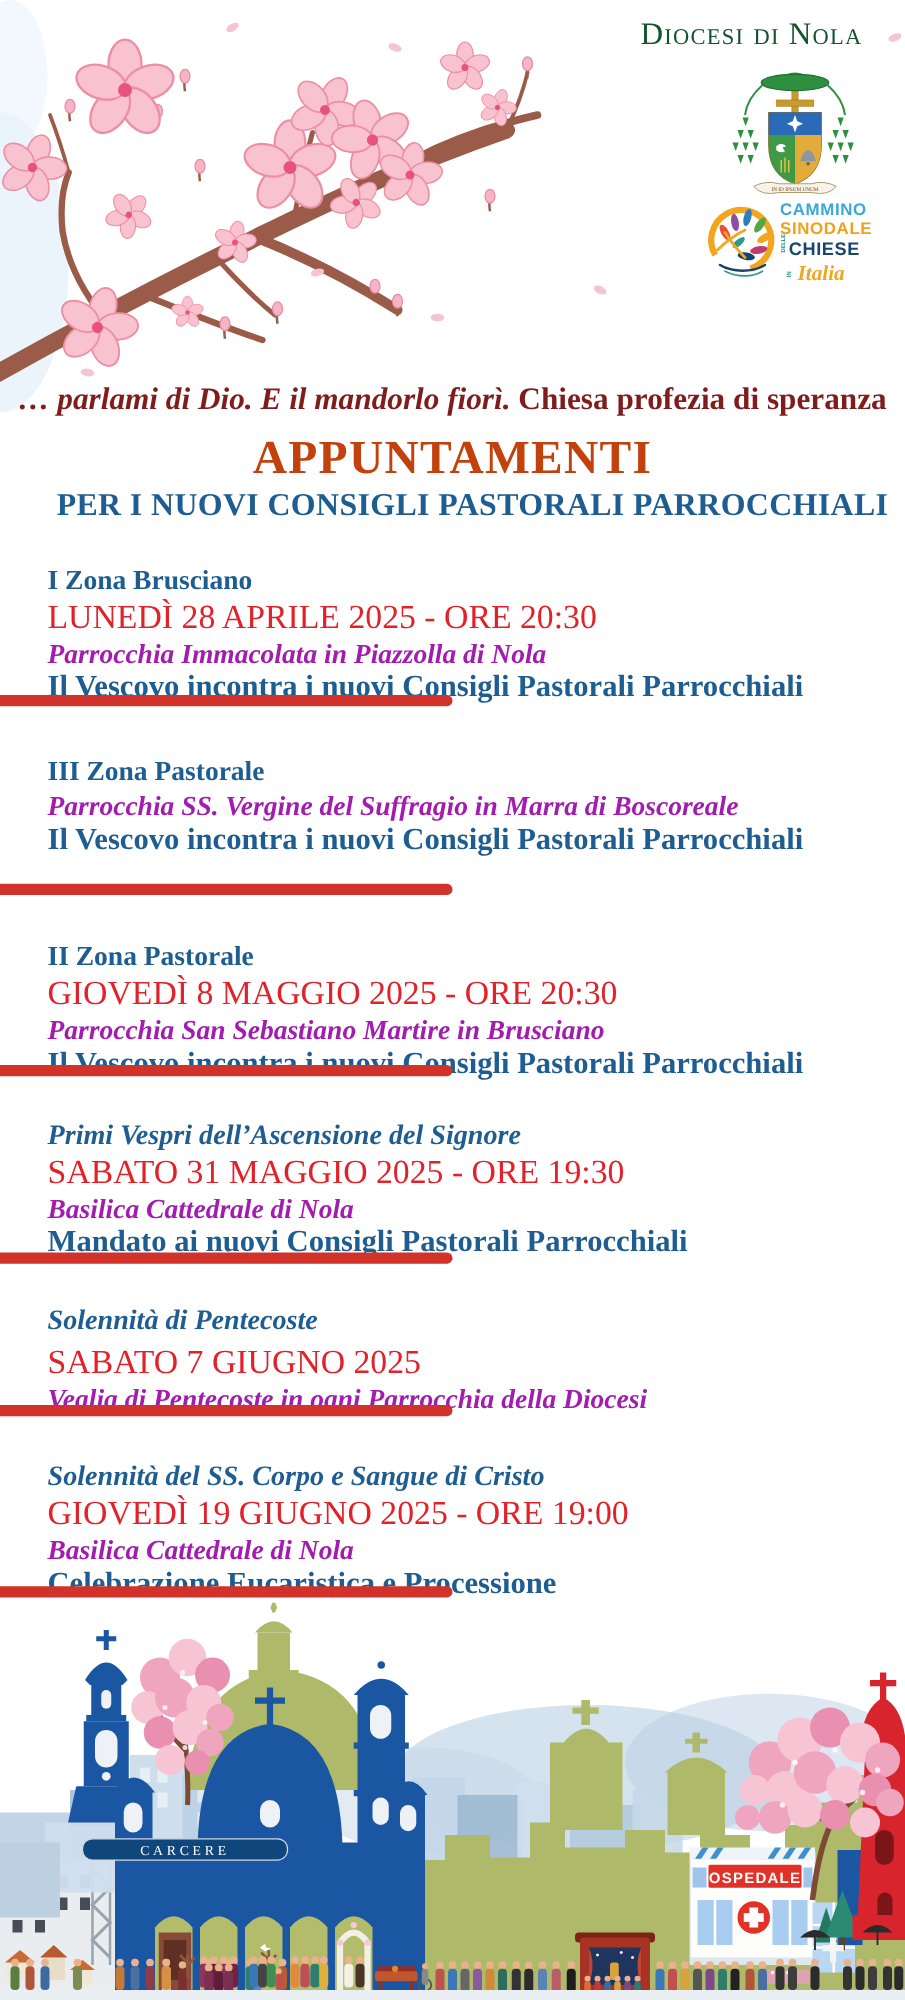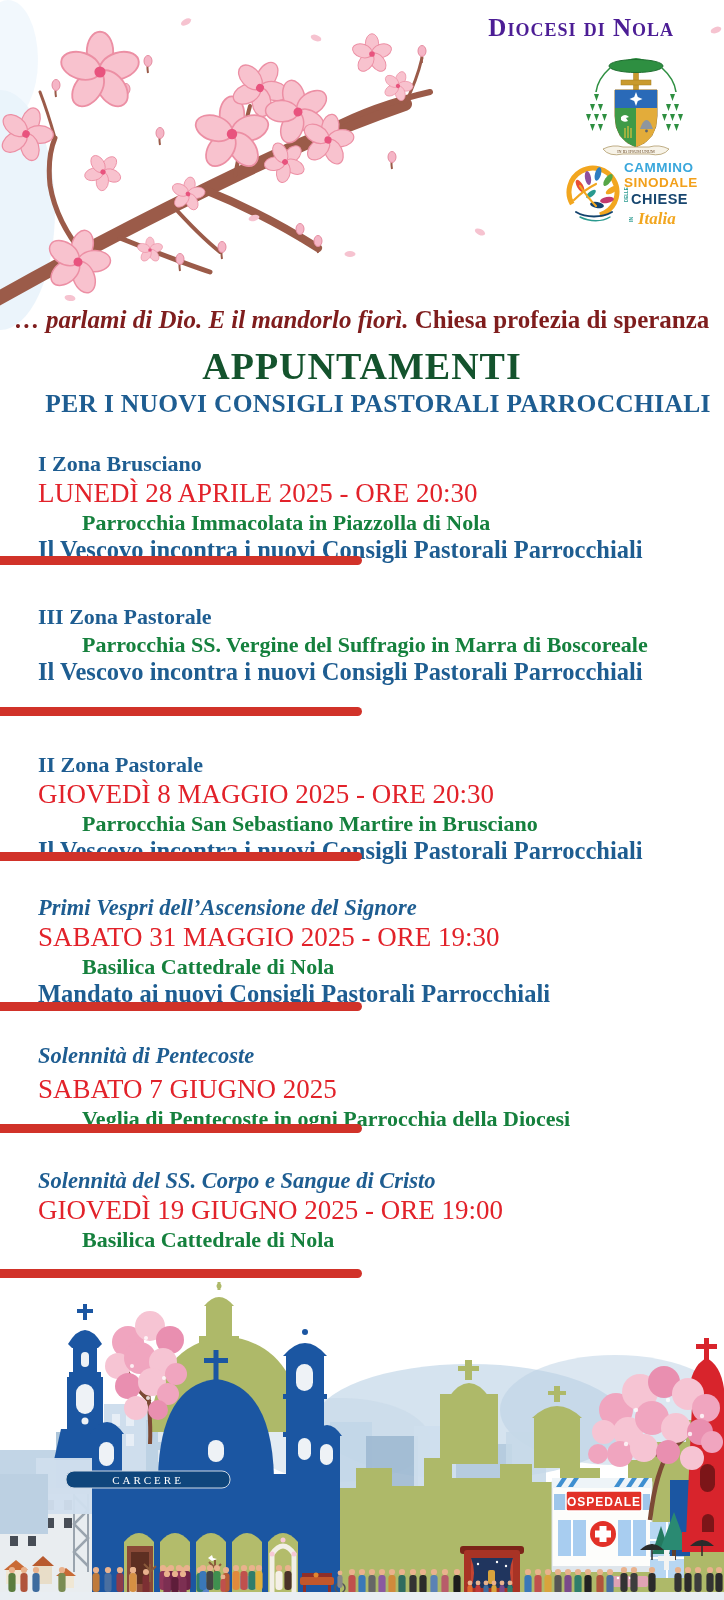--- a/index.html
+++ b/index.html
@@ -1,31 +1,31 @@
 <!DOCTYPE html>
 <html><head>
 <meta charset="utf-8">
 <style>
   html,body{margin:0;padding:0;background:#888;}
   .page{position:relative;width:724px;height:1600px;margin:0 auto;background:#ffffff;overflow:hidden;
         font-family:"Liberation Serif",serif;}
   .abs{position:absolute;}
-  .brand{top:14px;right:50px;color:#4c1d95;font-weight:bold;font-variant:small-caps;
+  .brand{top:14px;right:34px;color:#14532d;font-weight:normal;font-variant:small-caps;
          font-size:25px;letter-spacing:1px;}
   .tagline{top:306px;left:0;width:100%;text-align:center;color:#7f1d1d;font-size:25px;font-weight:bold;}
   .tagline .it{font-style:italic;}
-  .title1{top:344px;left:0;width:100%;text-align:center;color:#14532d;font-weight:bold;
+  .title1{top:344px;left:0;width:100%;text-align:center;color:#c2410c;font-weight:bold;
           font-size:38px;letter-spacing:1px;}
   .title2{top:389px;left:0;width:100%;text-align:center;color:#1e5d91;font-weight:bold;
           font-size:25.5px;letter-spacing:0.3px;padding-left:16px;}
   .event{left:38px;width:660px;}
   .zone{font-size:22px;line-height:26px;color:#1e5d91;font-weight:bold;}
   .etitle{font-size:22.5px;line-height:26px;color:#1e5d91;font-weight:bold;font-style:italic;}
   .edate{font-size:27px;line-height:29px;color:#e2222a;font-weight:normal;margin-top:2px;}
-  .eloc{font-size:22px;line-height:25px;color:#15803d;font-weight:bold;margin-top:2px;margin-left:44px;}
+  .eloc{font-size:22px;line-height:25px;color:#a21caf;font-weight:bold;font-style:italic;margin-top:2px;}
   .edesc{font-size:24.5px;line-height:27px;color:#1e5d91;font-weight:bold;margin-top:1px;}
   .bar{left:0;width:362px;height:9px;background:#d13229;border-radius:0 5px 5px 0;}
   svg text{font-family:"Liberation Sans",sans-serif;}
   svg text.serif{font-family:"Liberation Serif",serif;}
 </style>
 </head>
 <body>
 
 <div class="page">
 
@@ -205,20 +205,21 @@
     <div class="etitle">Solennità di Pentecoste</div>
     <div class="edate" style="margin-top:6px">SABATO 7 GIUGNO 2025</div>
     <div class="eloc">Veglia di Pentecoste in ogni Parrocchia della Diocesi</div>
   </section>
   <div class="abs bar" style="top:1124px"></div>
 
   <section class="abs event" style="top:1168px">
     <div class="etitle">Solennità del SS. Corpo e Sangue di Cristo</div>
     <div class="edate">GIOVEDÌ 19 GIUGNO 2025 - ORE 19:00</div>
     <div class="eloc">Basilica Cattedrale di Nola</div>
+    <div class="edesc">Celebrazione Eucaristica e Processione</div>
   </section>
   <div class="abs bar" style="top:1269px"></div>
 
   <svg class="abs" style="top:1282px;left:0" width="724" height="318" viewBox="0 0 724 318">
     <defs>
       <g id="p">
           <circle cx="0" cy="-14" r="3.1" fill="#e9b28d"></circle>
           <rect x="-3.6" y="-11" width="7.2" height="19" rx="3.2" fill="currentColor"></rect>
         </g>
       <g id="pc">

